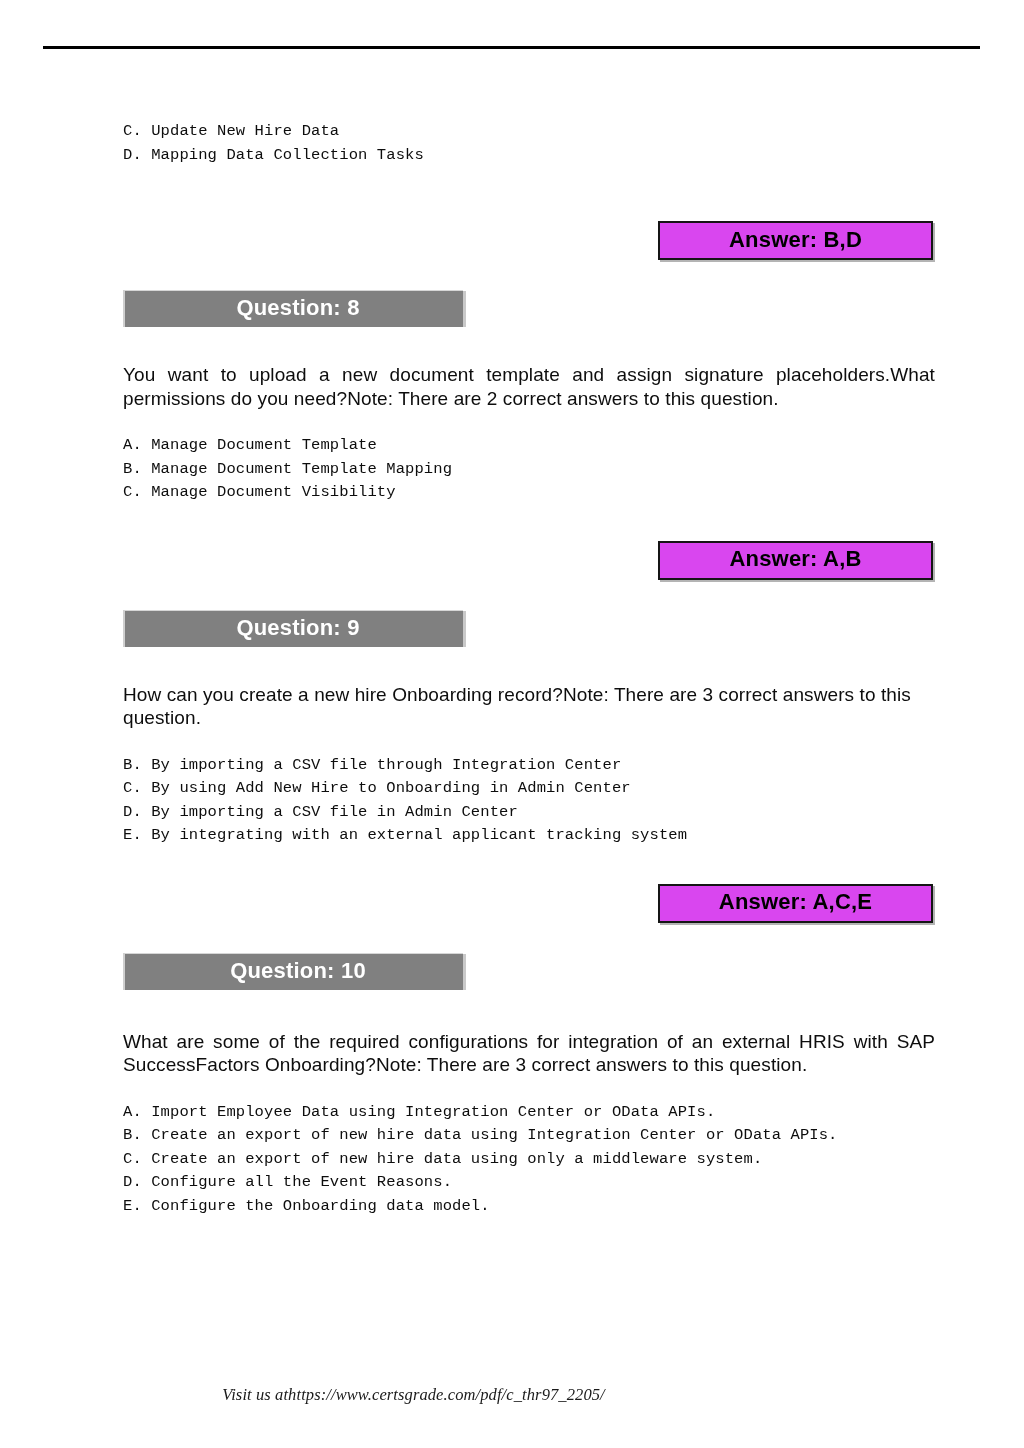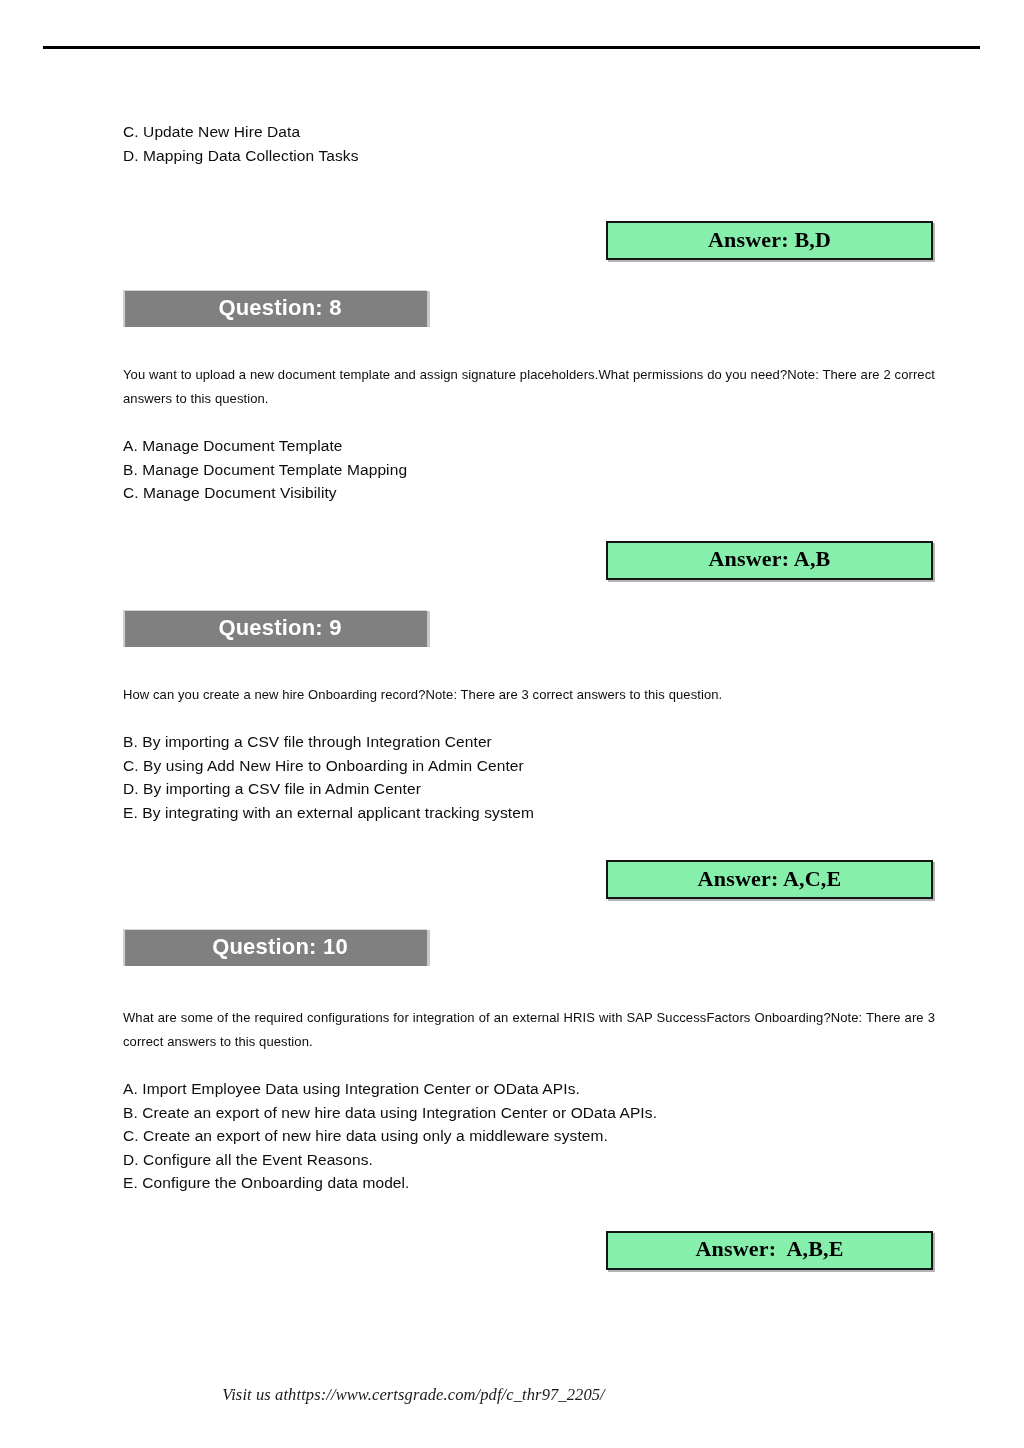--- a/index.html
+++ b/index.html
@@ -36,21 +36,21 @@
 
   
   .content {
     position: absolute;
     left: 123px;
     top: 120px;
     width: 812px;
   }
 
   .body-text {
-    font-size: 13px;
+    font-size: 19px;
     line-height: 23.5px;
     color: #0d0d0d;
     margin: 0;
     letter-spacing: 0.1px;
   }
   .body-text.justify {
     text-align: justify;
     text-justify: inter-word;
   }
 
@@ -59,26 +59,27 @@
     padding: 0;
     list-style: none;
   }
   .opt-list li {
     font-size: 15.5px;
     line-height: 23.5px;
     color: #0d0d0d;
     margin: 0;
     letter-spacing: 0.1px;
     white-space: nowrap;
+    font-family: Liberation Mono, monospace;
   }
 
   
   .qbar {
     position: relative;
-    width: 304px;
+    width: 340px;
     height: 37px;
     background: #808080;
     border-left: 2px solid #cfcfcf;
     border-top: 1px solid #d6d6d6;
     box-sizing: border-box;
     display: flex;
     align-items: center;
     justify-content: center;
     text-align: right;
   }
@@ -101,31 +102,30 @@
     left: 4px;
   }
 
   
   .answer-row {
     display: flex;
     justify-content: flex-end;
   }
   .abox {
     position: relative;
-    width: 327px;
+    width: 275px;
     height: 39px;
-    background: #86efac;
+    background: #d946ef;
     border: 2px solid #151515;
     box-sizing: border-box;
     display: flex;
     align-items: center;
     justify-content: center;
     box-shadow: 2px 2px 0 0 #b4b4b4;
     margin-right: 2px;
-    font-family: Liberation Serif, serif;
   }
   .abox-label {
     font-size: 22px;
     font-weight: bold;
     color: #000000;
     letter-spacing: 0.2px;
     white-space: pre;
     position: relative;
     top: -1px;
   }
@@ -241,25 +241,20 @@
     <ul class="opt-list">
       <li>A. Import Employee Data using Integration Center or OData APIs.</li>
       <li>B. Create an export of new hire data using Integration Center or OData APIs.</li>
       <li>C. Create an export of new hire data using only a middleware system.</li>
       <li>D. Configure all the Event Reasons.</li>
       <li>E. Configure the Onboarding data model.</li>
     </ul>
 
     <div class="sp-36"></div>
 
-    <div class="answer-row">
-      <div class="abox">
-        <span class="abox-label">Answer:  A,B,E</span>
-      </div>
-    </div>
 
   </div>
 
   <div class="footer">
     <span class="footer-text">Visit us athttps://www.certsgrade.com/pdf/c_thr97_2205/</span>
   </div>
 
 </div>
 
 </body></html>

